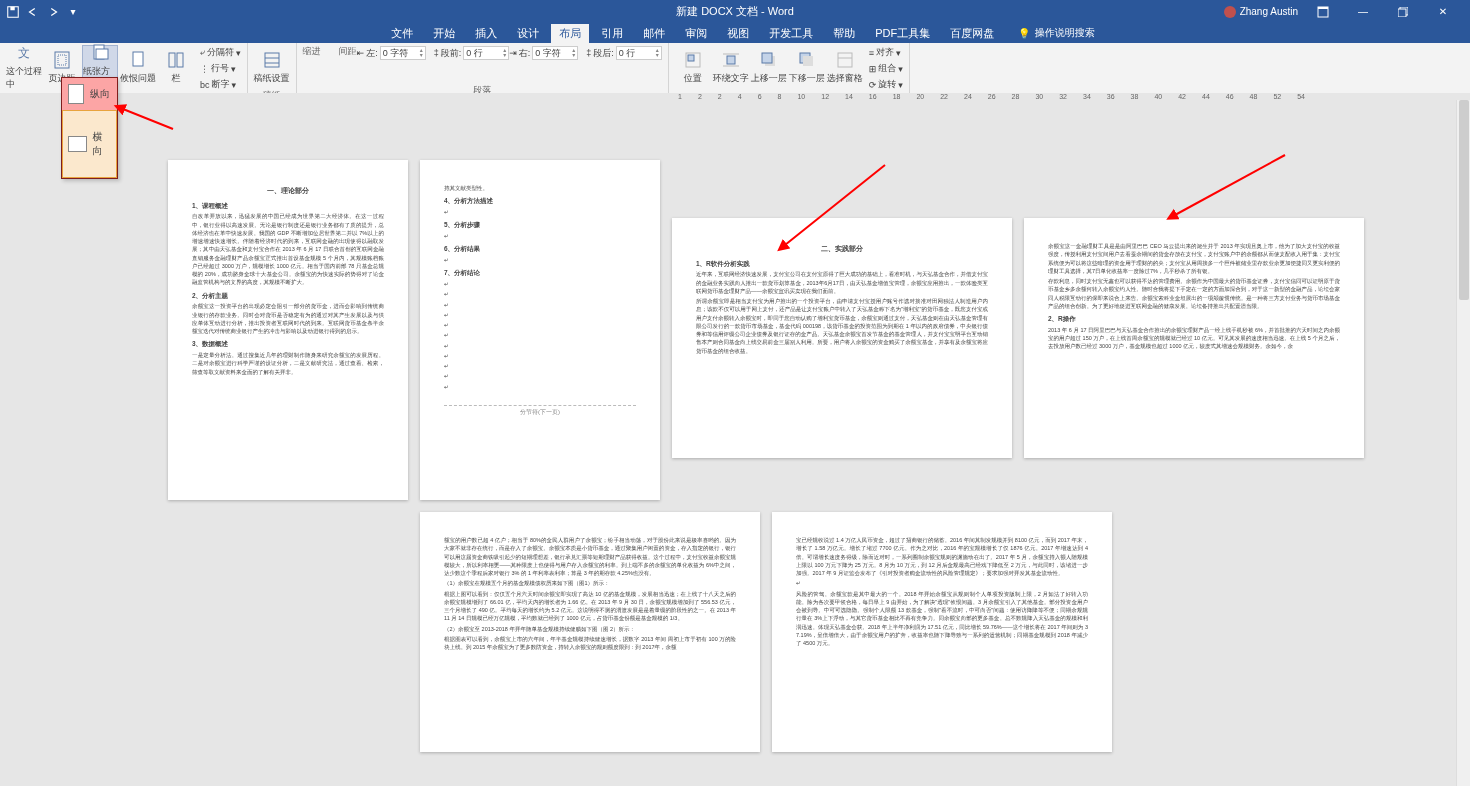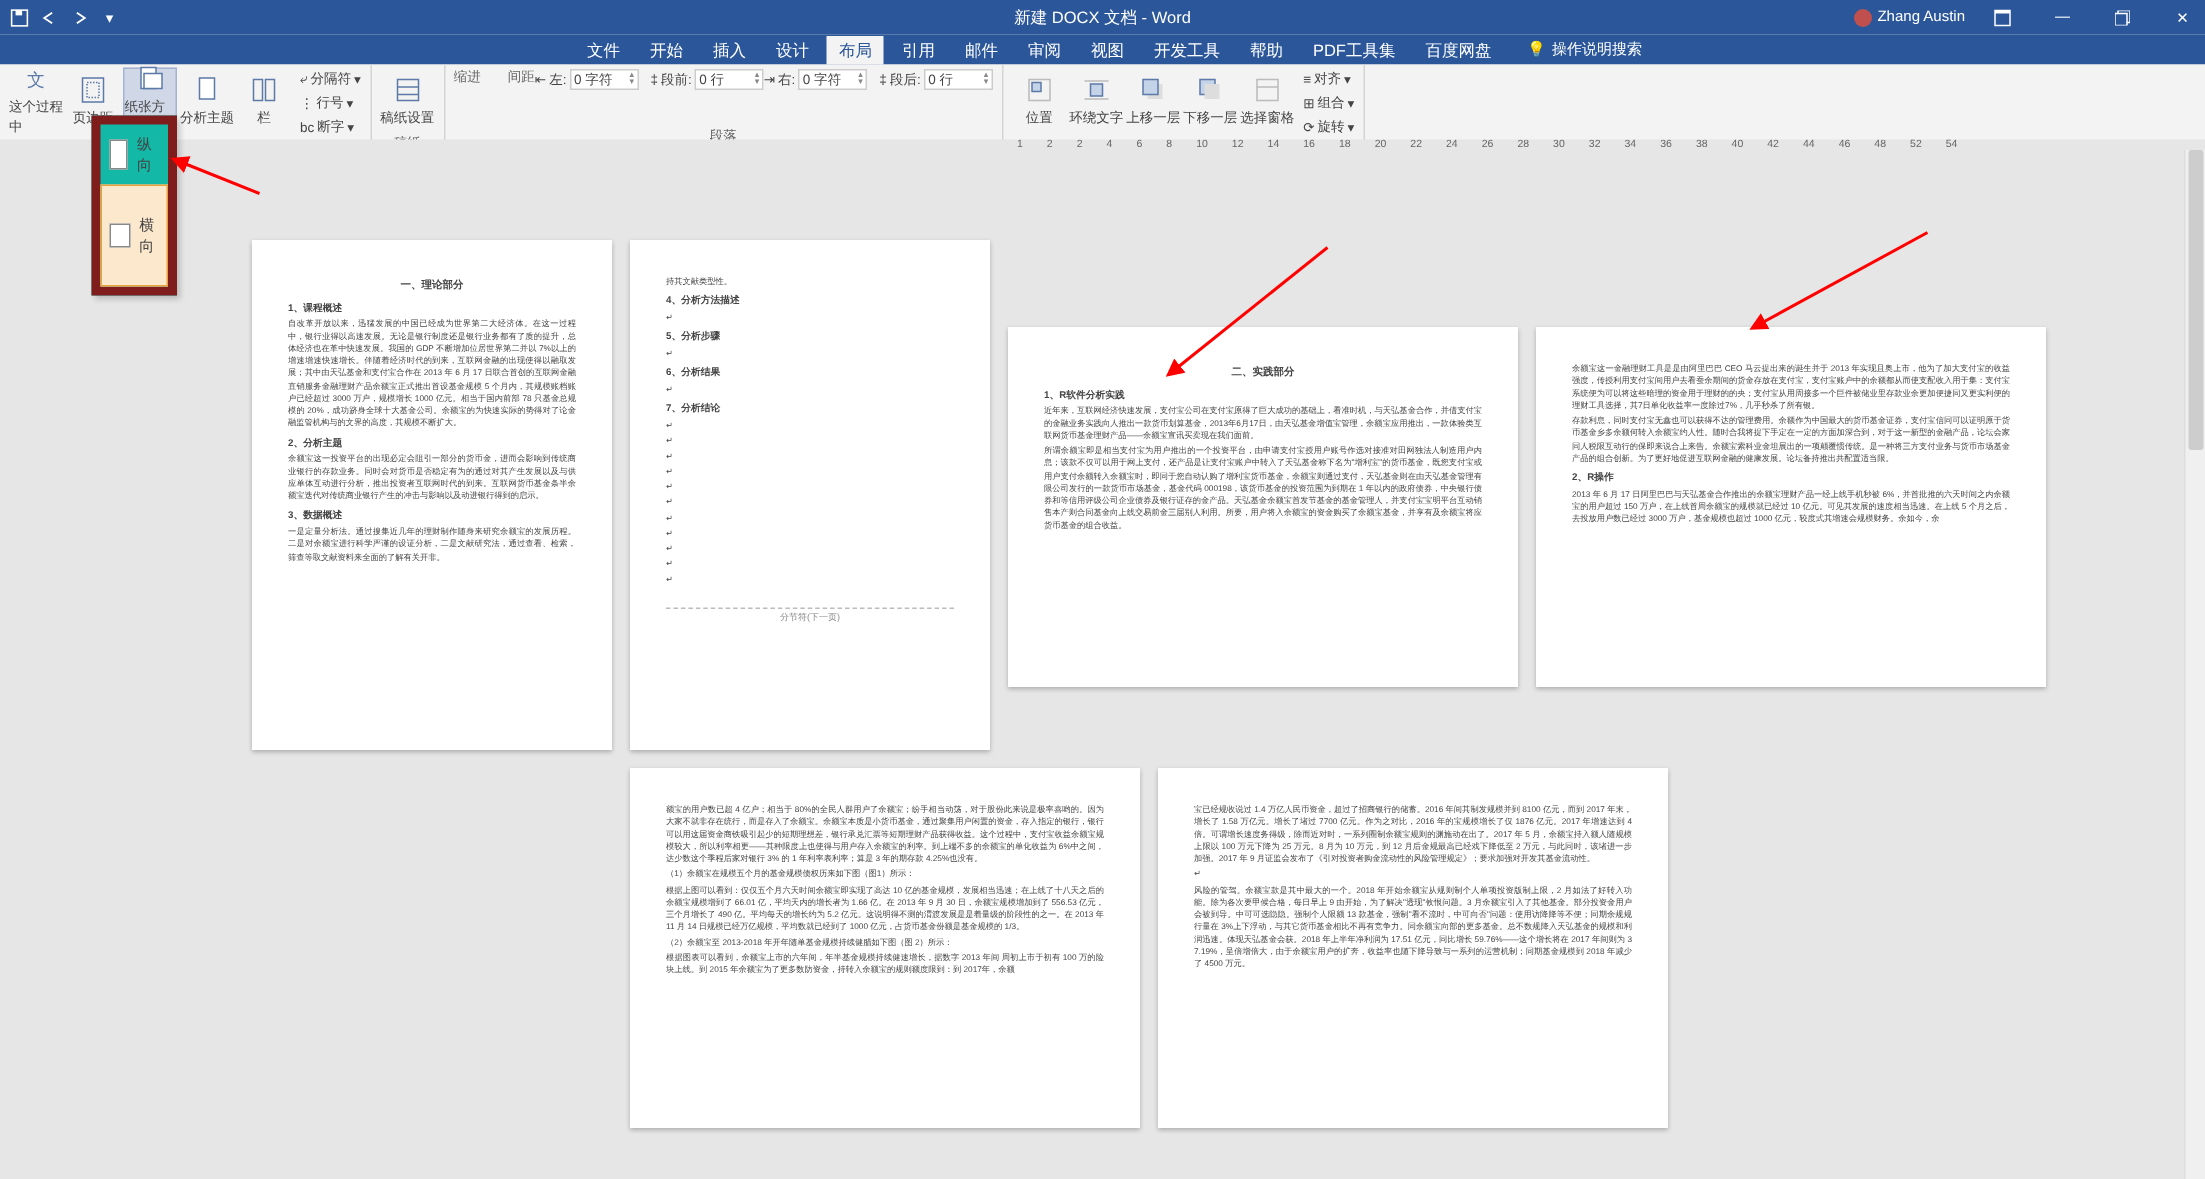--- a/index.html
+++ b/index.html
@@ -3,21 +3,21 @@
 <meta charset="utf-8">
 <style>
   * { margin: 0; padding: 0; box-sizing: border-box; }
   body { font-family: "Microsoft YaHei", sans-serif; background: #e6e6e6; width: 1470px; height: 786px; overflow: hidden; position: relative; }
 
   
   .titlebar { height: 23px; background: #2b579a; display: flex; align-items: center; position: relative; }
   .qat { display: flex; align-items: center; gap: 6px; padding-left: 6px; }
   .qat-item { width: 14px; height: 14px; display: flex; align-items: center; justify-content: center; color: #fff; font-size: 10px; }
   .title-center { position: absolute; left: 50%; transform: translateX(-50%); color: #fff; font-size: 11px; }
-  .title-right { margin-left: auto; display: flex; align-items: center; gap: 10px; padding-right: 0; color: #fff; font-size: 10px; }
+  .title-right { margin-left: auto; display: flex; align-items: center; gap: 10px; padding-right: 12px; color: #fff; font-size: 10px; }
   .win-btn { width: 30px; height: 18px; display: flex; align-items: center; justify-content: center; color: #fff; }
 
   
   .menubar { height: 20px; background: #2b579a; display: flex; align-items: center; padding-left: 8px; gap: 4px; justify-content: center; }
   .menu-tab { color: #fff; font-size: 11px; padding: 2px 8px; cursor: pointer; }
   .menu-tab.active { background: #f3f3f3; color: #2b579a; }
   .menu-extra { color: #fff; font-size: 10px; margin-left: 12px; display: flex; align-items: center; gap: 4px; }
 
   
   .ribbon { height: 57px; background: #f3f3f3; border-bottom: 1px solid #d4d4d4; display: flex; align-items: stretch; }
@@ -25,21 +25,21 @@
   .group-items { display: flex; align-items: flex-start; gap: 2px; flex: 1; }
   .group-label { font-size: 9px; color: #666; text-align: center; padding-bottom: 2px; }
   .big-btn { display: flex; flex-direction: column; align-items: center; justify-content: center; width: 36px; height: 44px; font-size: 9px; color: #444; cursor: pointer; position: relative; }
   .big-btn.active { background: #d0d8e8; border: 1px solid #a3b3d0; }
   .big-btn .icon-box { width: 20px; height: 20px; margin-bottom: 2px; display: flex; align-items: center; justify-content: center; }
   .small-row { display: flex; align-items: center; font-size: 9px; color: #444; gap: 2px; margin: 1px 0; }
   .num-input { width: 46px; height: 14px; border: 1px solid #ccc; background: #fff; font-size: 9px; display: inline-flex; align-items: center; padding: 0 2px; justify-content: space-between; }
   .spin { display: flex; flex-direction: column; font-size: 6px; color: #888; line-height: 5px; }
 
   
-  .orient-dropdown { position: absolute; left: 61px; top: 77px; width: 57px; background: #14b8a6; border: 6px solid #7f1d1d; box-shadow: 2px 2px 4px rgba(0,0,0,0.2); z-index: 50; }
+  .orient-dropdown { position: absolute; left: 61px; top: 77px; width: 57px; background: #fca5a5; border: 1px solid #7f1d1d; box-shadow: 2px 2px 4px rgba(0,0,0,0.2); z-index: 50; }
   .orient-item { display: flex; align-items: center; gap: 6px; padding: 6px 6px; font-size: 10px; color: #444; cursor: pointer; }
   .orient-item.hover { background: #fbe8cd; border: 1px solid #e8a33d; padding: 19px 5px; }
   .orient-icon-p { width: 16px; height: 20px; border: 1px solid #888; background: #fff; }
   .orient-icon-l { width: 20px; height: 16px; border: 1px solid #888; background: #fff; }
 
   
   .arrow { position: absolute; z-index: 60; }
   .arrow svg { overflow: visible; }
 
   
@@ -157,21 +157,21 @@
             </svg>
           </div>
         <span>纸张方向</span>
       </div>
       <div class="big-btn">
         <div class="icon-box">
             <svg viewBox="0 0 20 20">
               <rect x="5" y="2" width="10" height="14" fill="#fff" stroke="#5b7aa8"></rect>
             </svg>
           </div>
-        <span>分析主题</span>
+        <span>攸恨问题</span>
       </div>
       <div class="big-btn">
         <div class="icon-box">
             <svg viewBox="0 0 20 20">
               <rect x="3" y="3" width="6" height="14" fill="none" stroke="#5b7aa8"></rect>
               <rect x="11" y="3" width="6" height="14" fill="none" stroke="#5b7aa8"></rect>
             </svg>
           </div>
         <span>栏</span>
       </div>

